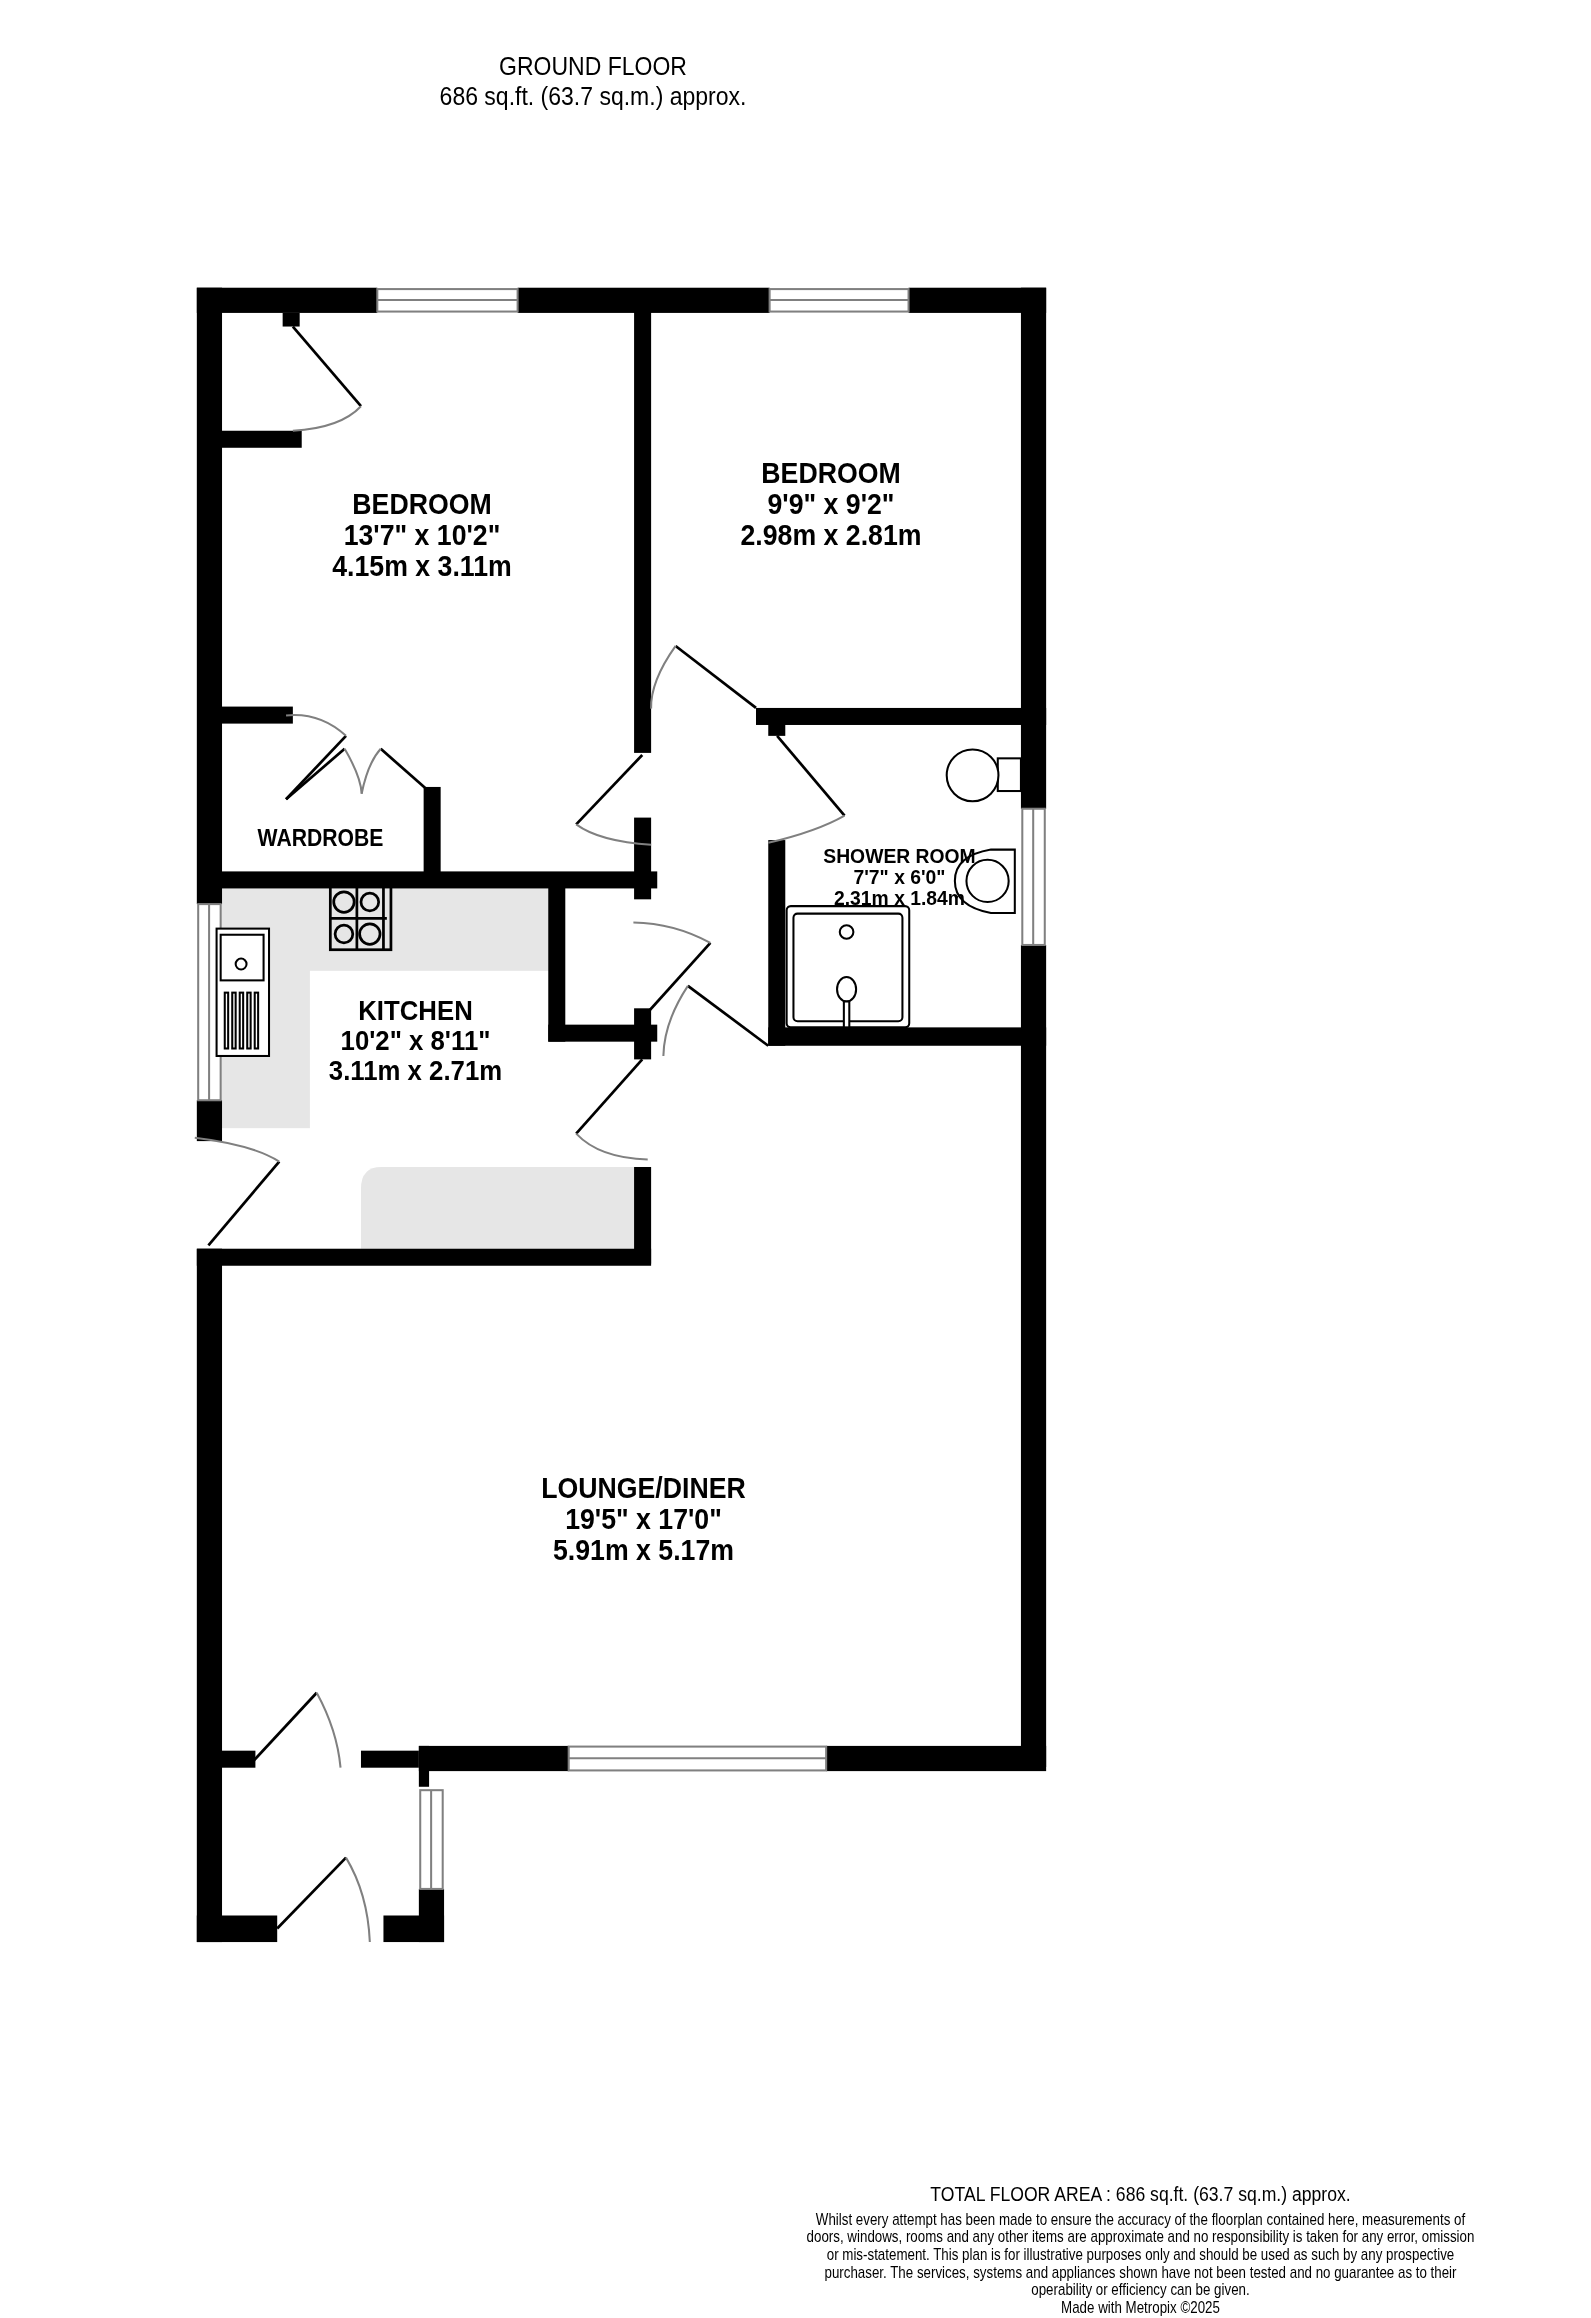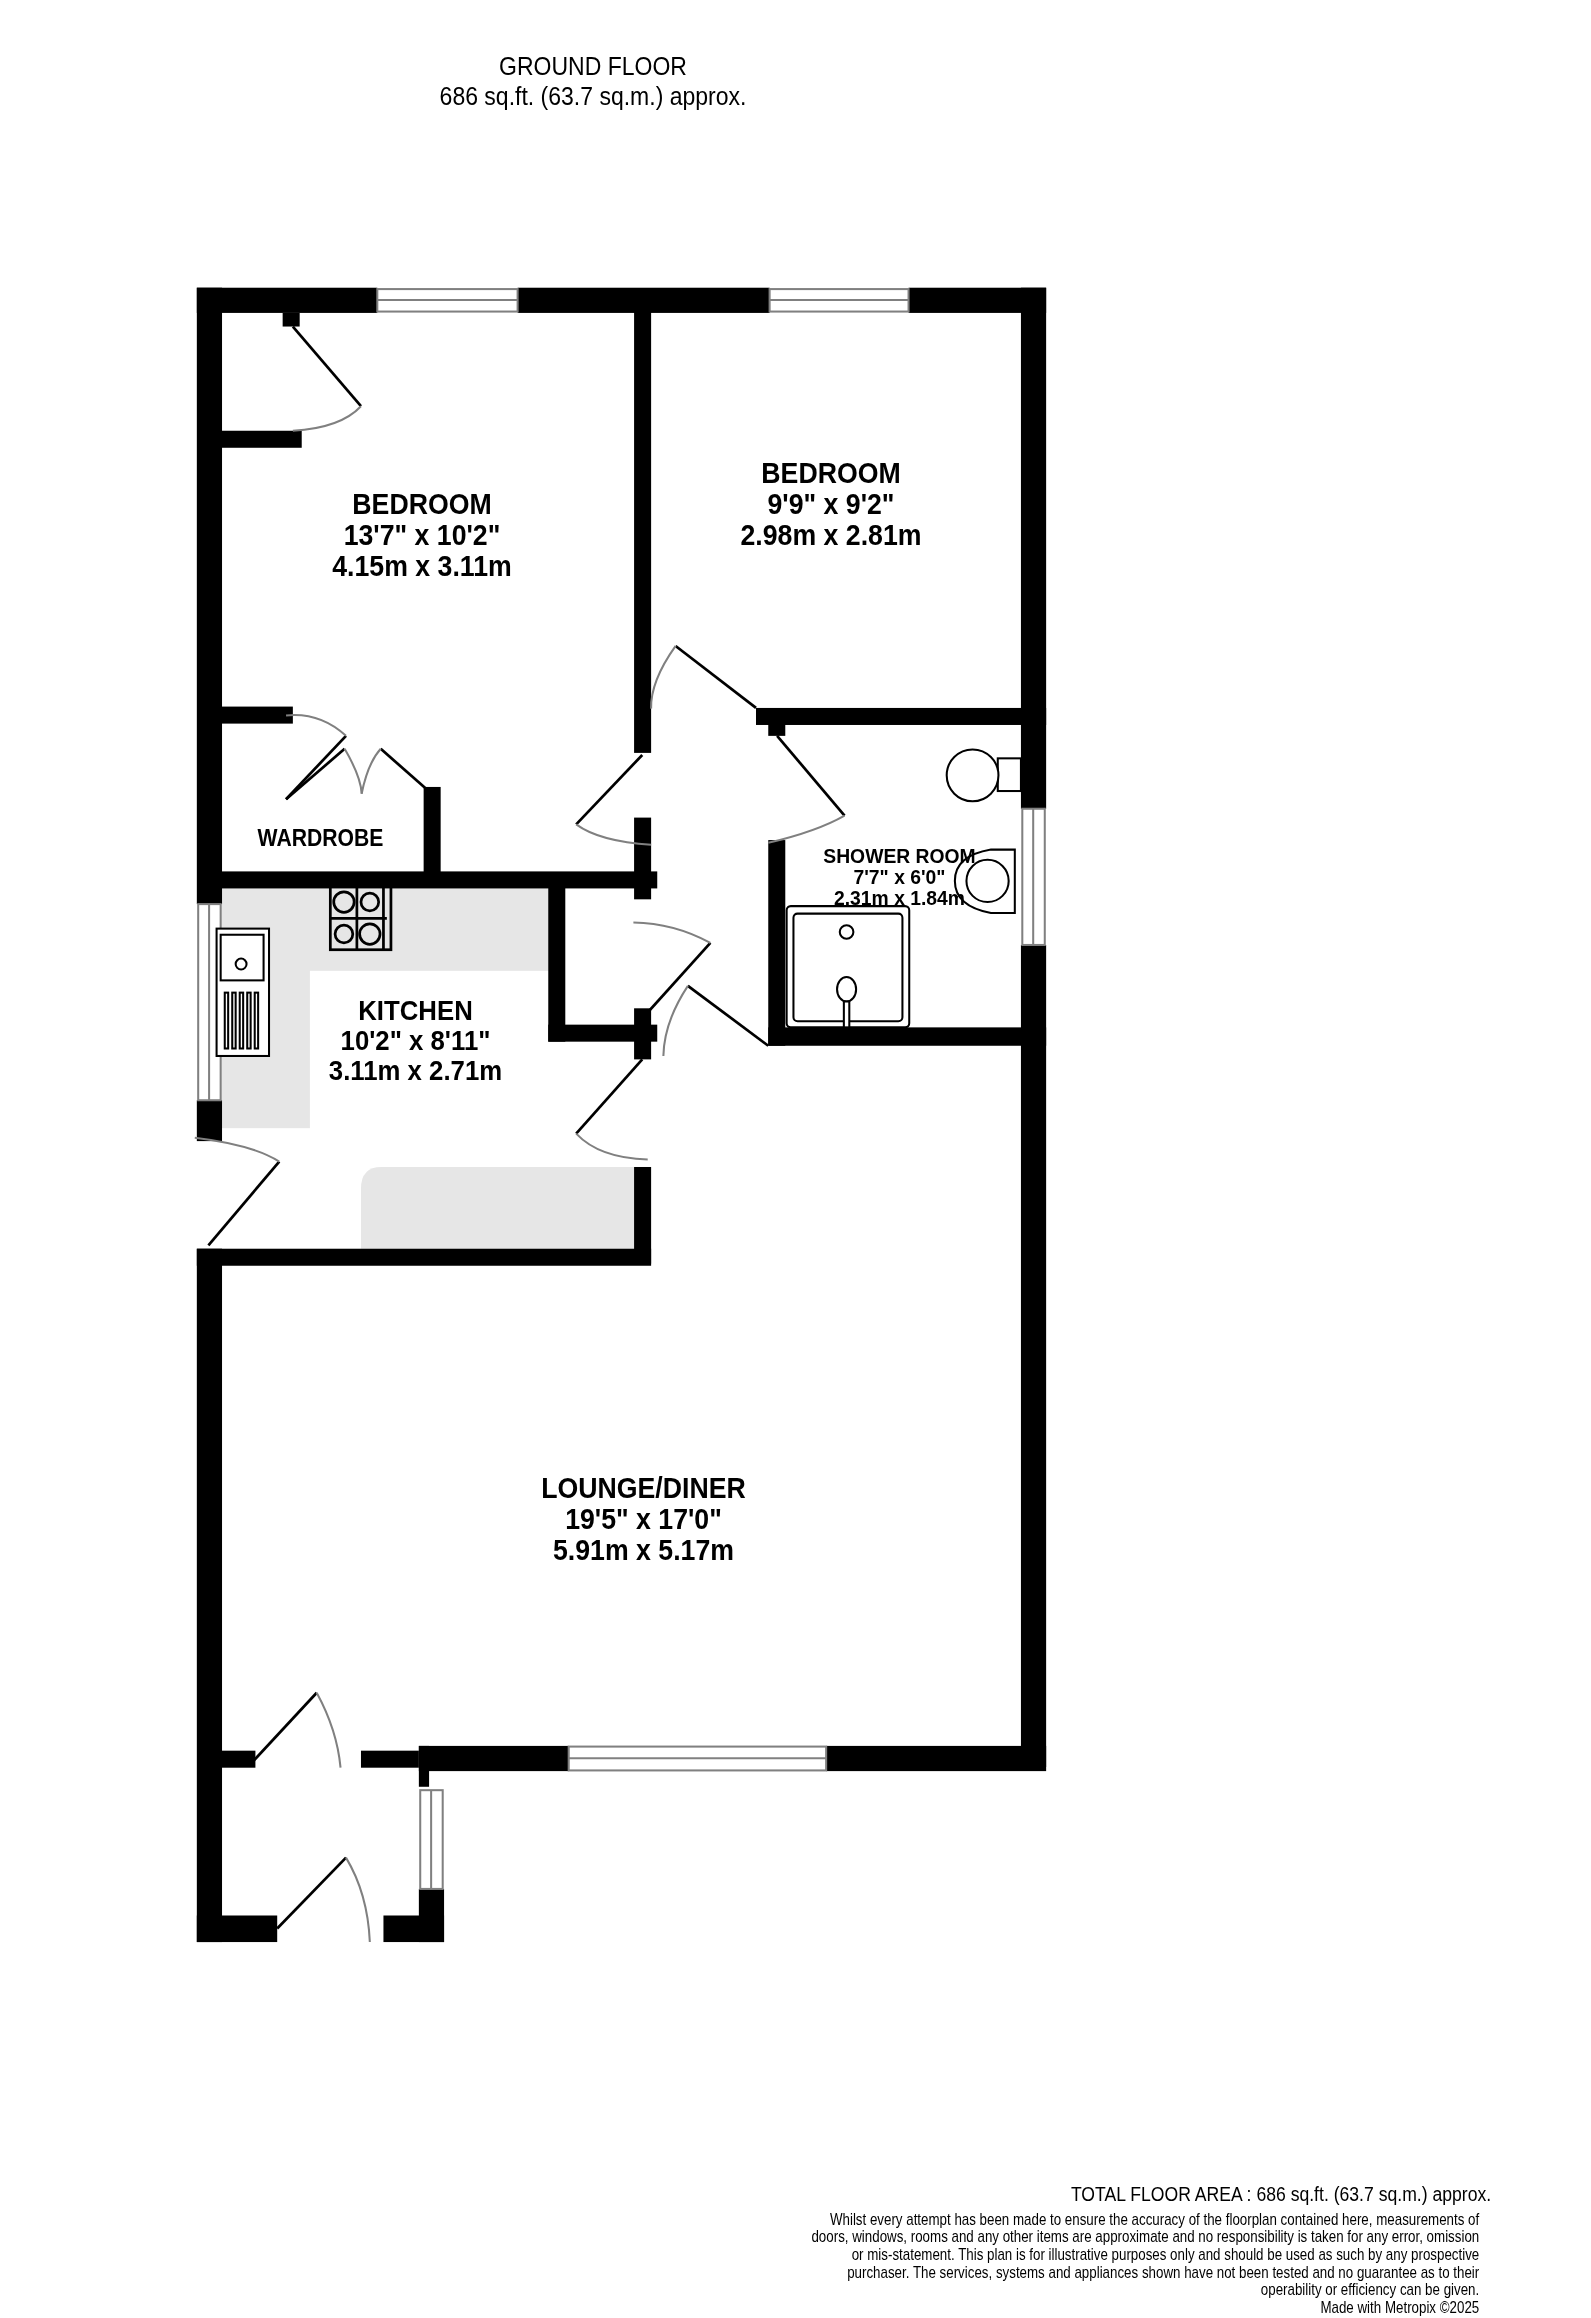--- a/index.html
+++ b/index.html
@@ -5,21 +5,21 @@
   html, body { margin: 0; padding: 0; background: #ffffff; }
   body { width: 1591px; height: 2319px; position: relative; overflow: hidden; font-family: "Liberation Sans", sans-serif; color: #000; }
   .floor-header { position: absolute; left: 409px; top: 51px; width: 368px; text-align: center; font-size: 25px; line-height: 30px; font-weight: normal; transform: scaleX(0.92); transform-origin: center; }
   .plan { position: absolute; left: 0; top: 0; }
   .room-label { position: absolute; text-align: center; font-weight: bold; color: #000; white-space: nowrap; transform: scaleX(0.92); }
   .room-label .name, .room-label .imp, .room-label .met { display: block; }
   .lbl-lg { font-size: 29px; line-height: 31px; }
   .lbl-md { font-size: 28px; line-height: 30px; }
   .lbl-sm { font-size: 21px; line-height: 21px; }
   .lbl-ward { font-size: 23px; line-height: 24.5px; }
-  .footer { position: absolute; left: 742px; top: 2182px; width: 797px; text-align: right; }
+  .footer { position: absolute; left: 742px; top: 2182px; width: 797px; text-align: center; }
   .footer .total { font-size: 20px; line-height: 24.5px; transform: scaleX(0.88); display: block; }
   .footer .disclaimer { font-size: 15.7px; line-height: 17.7px; margin-top: 4.1px; transform: scaleX(0.85); display: block; transform-origin: center; }
   .footer .made { font-size: 15.7px; line-height: 17.7px; transform: scaleX(0.85); display: block; }
 </style>
 </head>
 <body>
 
 <div class="floor-header">
   <div>GROUND FLOOR</div>
   <div>686 sq.ft. (63.7 sq.m.) approx.</div>

